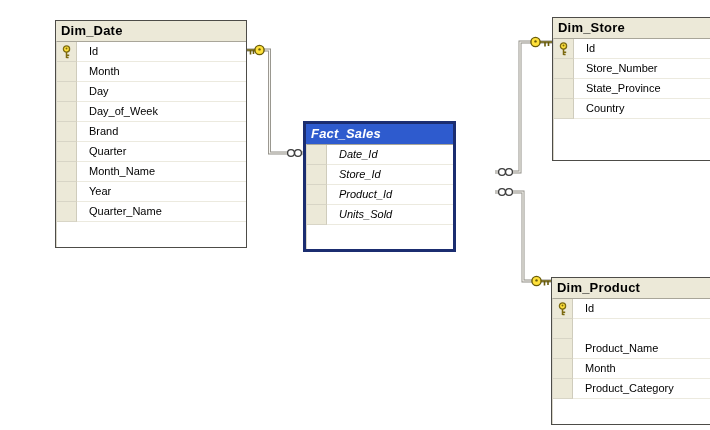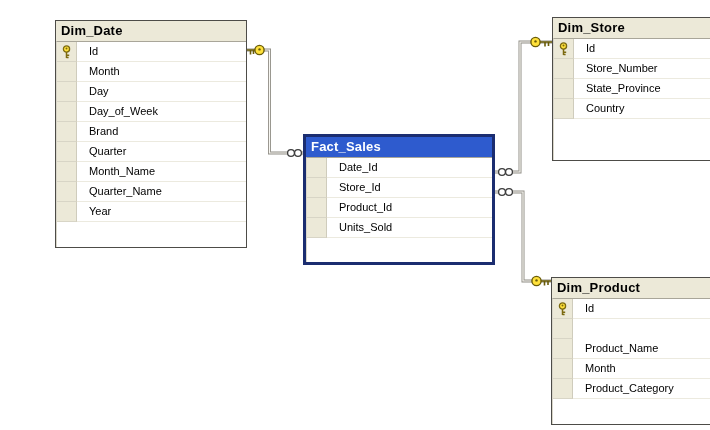--- a/index.html
+++ b/index.html
@@ -167,30 +167,30 @@
         <div class="trow">
           <div class="sel"></div>
           <div class="fname">Quarter</div>
         </div>
         <div class="trow">
           <div class="sel"></div>
           <div class="fname">Month_Name</div>
         </div>
         <div class="trow">
           <div class="sel"></div>
+          <div class="fname">Year</div>
+        </div>
+        <div class="trow">
+          <div class="sel"></div>
           <div class="fname">Quarter_Name</div>
         </div>
-        <div class="trow">
-          <div class="sel"></div>
-          <div class="fname">Year</div>
-        </div>
-      </div>
-  </div>
-
-  <div class="table-window selected" style="left:261px; top:134px; width:192px; height:131px;">
+      </div>
+  </div>
+
+  <div class="table-window selected" style="left:261px; top:121px; width:153px; height:131px;font-style:italic;">
     <div class="table-header">Fact_Sales</div>
     <div class="table-rows">
         <div class="trow">
           <div class="sel"></div>
           <div class="fname">Date_Id</div>
         </div>
         <div class="trow">
           <div class="sel"></div>
           <div class="fname">Store_Id</div>
         </div>

